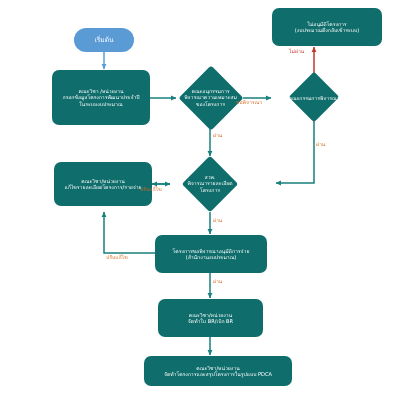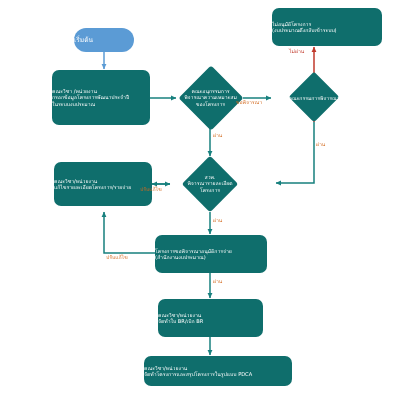--- a/index.html
+++ b/index.html
@@ -28,20 +28,21 @@
     height: 394px;
     overflow: visible;
   }
   .node {
     position: absolute;
     box-sizing: border-box;
     display: flex;
     flex-direction: column;
     align-items: center;
     justify-content: center;
+    text-align: center;
     color: #ffffff;
     line-height: 1.25;
   }
   .node .line {
     display: block;
     width: 100%;
     white-space: nowrap;
   }
   .proc {
     background: #0f6e6c;

